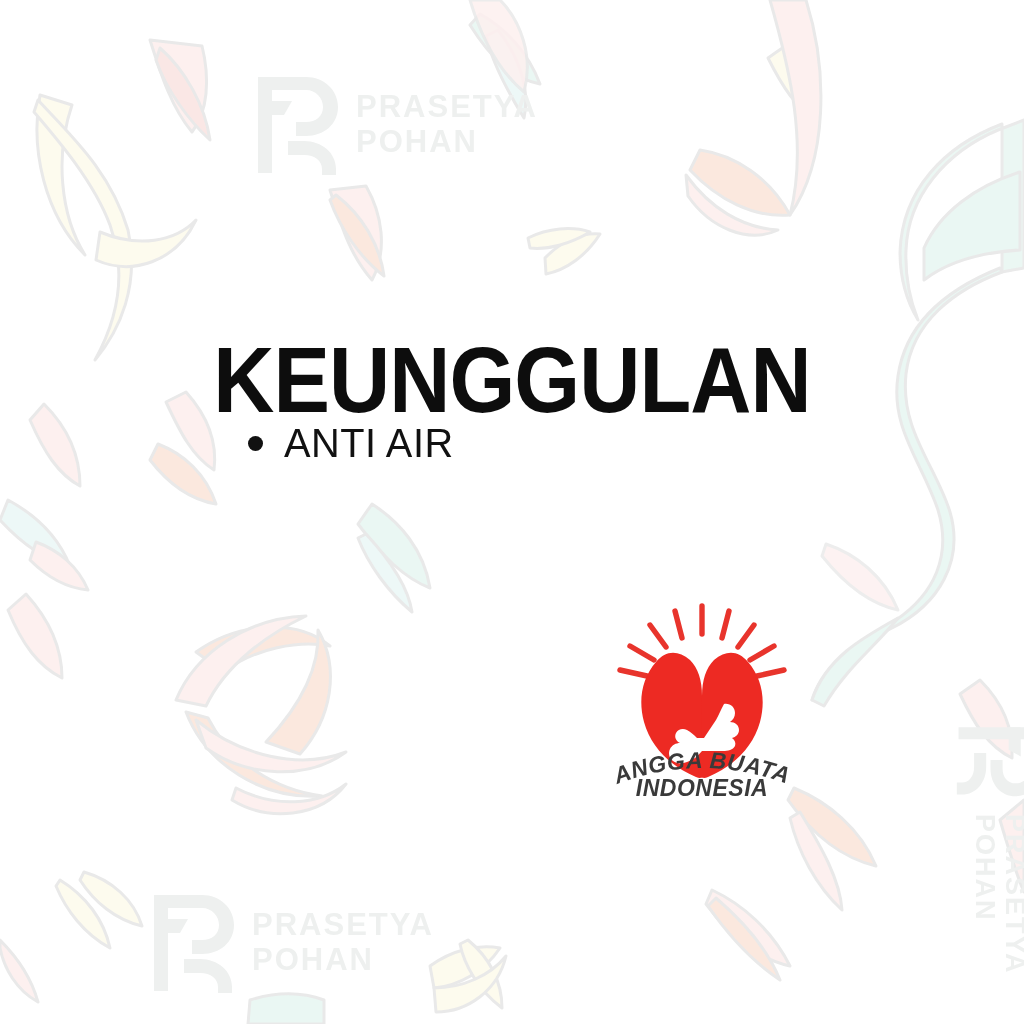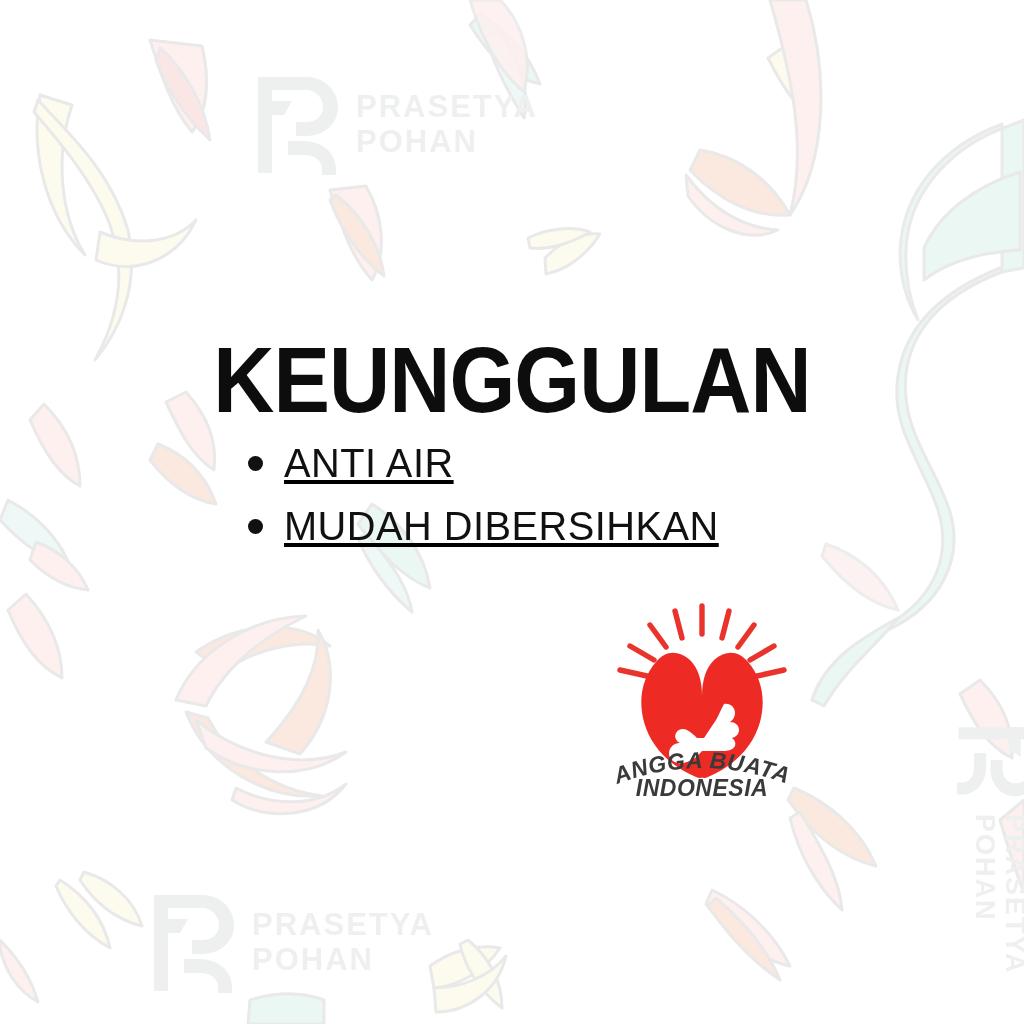--- a/index.html
+++ b/index.html
@@ -73,25 +73,24 @@
     letter-spacing: -1px;
     color: #0d0d0d;
     transform: scaleX(0.92);
     transform-origin: center top;
   }
 
   
   #feature-list {
     position: absolute;
     left: 248px;
-    top: 432px;
+    top: 412px;
     margin: 0;
     padding: 0;
     list-style: none;
-    text-decoration: underline;
   }
   #feature-list li {
     display: flex;
     align-items: center;
     height: 63px;
   }
   .bullet-dot {
     width: 15px;
     height: 15px;
     border-radius: 50%;
@@ -254,24 +253,20 @@
       <span class="l2">POHAN</span>
     </div>
   </div>
 
   <h1 id="page-title">KEUNGGULAN</h1>
 
   <ul id="feature-list">
     <li>
       <span class="bullet-dot"></span>
       <span class="feature-label">ANTI AIR</span>
-    </li>
-    <li>
-      <span class="bullet-dot"></span>
-      <span class="feature-label">MUDAH DIBERSIHKAN</span>
     </li>
   </ul>
 
   <svg id="bbi-logo" viewBox="0 0 208 200" xmlns="http://www.w3.org/2000/svg">
 
     <g stroke="#E8342C" stroke-width="5.4" stroke-linecap="round">
       <line x1="104" y1="6" x2="104" y2="34"></line>
       <line x1="77" y1="11" x2="84" y2="38"></line>
       <line x1="131" y1="11" x2="124" y2="38"></line>
       <line x1="52" y1="25" x2="68" y2="47"></line>

